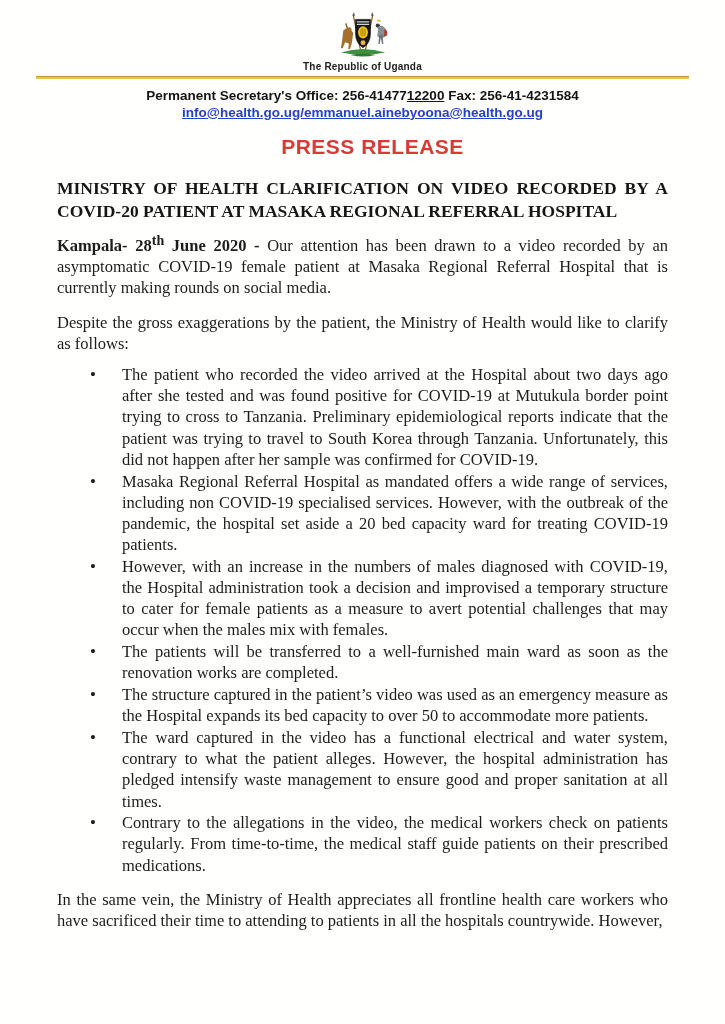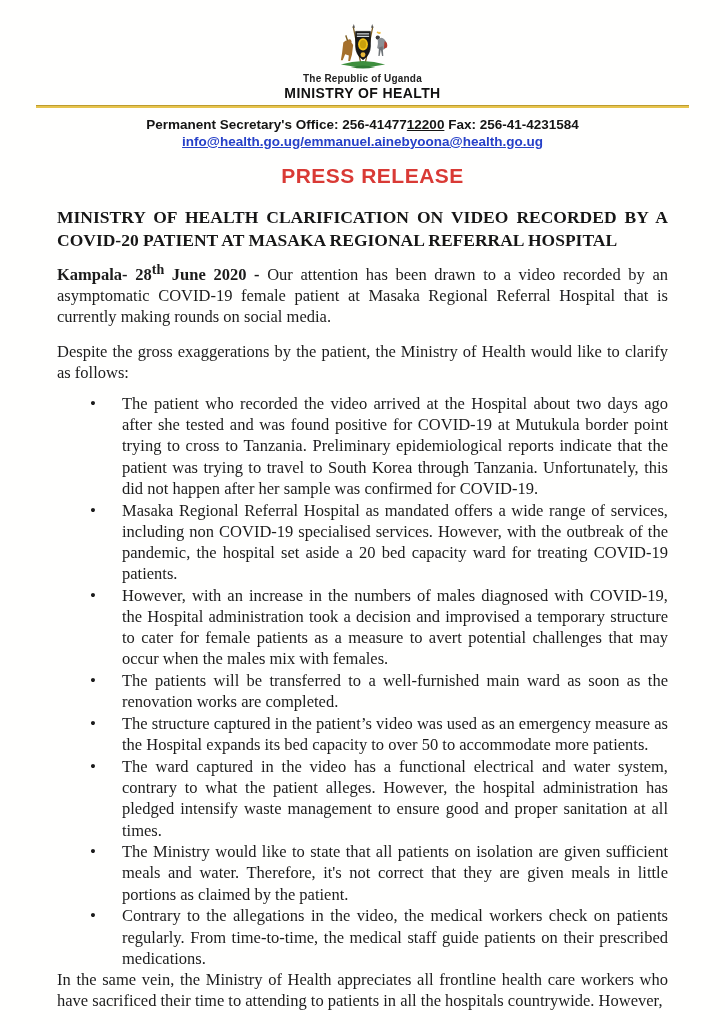--- a/index.html
+++ b/index.html
@@ -9,21 +9,21 @@
     width: 725px;
     height: 1024px;
     margin: 0 auto;
     background: #fffffe;
     color: #1c1c1c;
     font-family: "Liberation Serif", serif;
     overflow: hidden;
   }
   
   .letterhead {
-    padding-top: 24px;
+    padding-top: 12px;
     text-align: center;
     font-family: "Liberation Sans", sans-serif;
   }
   .emblem { display: block; margin: 0 auto; width: 62px; height: 48px; }
   .republic-label {
     font-size: 10px;
     font-weight: bold;
     color: #222;
     margin-top: 1px;
     letter-spacing: 0.2px;
@@ -95,21 +95,21 @@
     padding-left: 65px;
     margin-top: 0.5px;
   }
   ul.bullet-list li::before {
     content: "\2022";
     position: absolute;
     left: 33px;
     top: 0;
     font-size: 17px;
   }
-  .closing { }
+  .closing { margin-top: 13px; }
 </style>
 </head>
 <body>
 
 <div class="page">
 
   <div class="letterhead">
     <svg class="emblem" viewBox="0 0 100 78" aria-hidden="true">
 
       <line x1="34" y1="4" x2="46" y2="62" stroke="#7a5a1e" stroke-width="2"></line>
@@ -130,21 +130,20 @@
       <path d="M38 12 h24 v24 q0 14 -12 22 q-12 -8 -12 -22 z" fill="#181818" stroke="#000" stroke-width="1"></path>
       <path d="M40 16 h20 M40 20 h20" stroke="#cfd6da" stroke-width="2"></path>
       <ellipse cx="50" cy="33" rx="8" ry="10" fill="#f2c218"></ellipse>
       <ellipse cx="50" cy="33" rx="5" ry="7" fill="#caa10c"></ellipse>
       <circle cx="50" cy="50" r="4" fill="#e8b83a"></circle>
 
       <path d="M14 66 q36 -12 72 0 q-36 8 -72 0 z" fill="#3e8f3e"></path>
       <path d="M30 70 q20 -5 40 0 q-20 5 -40 0 z" fill="#2f7a33"></path>
     </svg>
     <div class="republic-label">The Republic of Uganda</div>
-    <div class="ministry-label">MINISTRY OF HEALTH</div>
   </div>
 
   <div class="gold-rule"></div>
 
   <div class="contact">
     <div><span>Permanent Secretary's Office: 256-41477</span><span class="phone-underline">12200</span><span> Fax: 256-41-4231584</span></div>
     <div>
       <a href="#" class="email-link">info@health.go.ug/emmanuel.ainebyoona@health.go.ug</a>
     </div>
   </div>
@@ -159,20 +158,19 @@
 
     <p class="para">Despite the gross exaggerations by the patient, the  Ministry of Health  would like to clarify  as follows:</p>
 
     <ul class="bullet-list">
       <li>The patient who recorded the video arrived at the Hospital about two days ago after she tested and was found  positive for COVID-19  at Mutukula  border point trying  to cross to Tanzania. Preliminary epidemiological reports indicate that the patient was trying  to travel to South  Korea  through  Tanzania. Unfortunately, this did not happen after her sample was confirmed for COVID-19.</li>
       <li>Masaka Regional  Referral  Hospital  as mandated offers a wide range of services, including  non COVID-19  specialised services. However, with the outbreak of the pandemic, the hospital set aside a 20 bed capacity ward for treating COVID-19 patients.</li>
       <li>However, with an increase in the numbers of males diagnosed with COVID-19, the Hospital  administration took a decision  and improvised a temporary  structure  to cater for female patients as a measure to avert potential challenges that may occur when the males mix with females.</li>
       <li>The patients will  be transferred to a well-furnished main ward as soon as the renovation works are completed.</li>
       <li>The structure captured in the patient’s video was used as an emergency measure  as the Hospital expands its bed  capacity to over 50 to accommodate more patients.</li>
       <li>The ward captured  in the video has a functional  electrical  and water system, contrary to what the patient  alleges. However, the hospital  administration has pledged intensify waste management to ensure  good and proper sanitation  at all times.</li>
-      <li>The Ministry would like to state that  all patients on isolation are given sufficient  meals and water. Therefore, it's  not correct that they are given meals in little portions as claimed by the patient.</li>
       <li>Contrary to the allegations in the video, the medical workers check on patients regularly. From time-to-time, the medical staff guide patients on their prescribed medications.</li>
     </ul>
 
     <p class="closing">In the same vein, the Ministry  of Health  appreciates all  frontline health care workers  who have sacrificed their time to attending to patients in all the hospitals countrywide. However,</p>
 
   </div>
 </div>
 
 </body></html>

